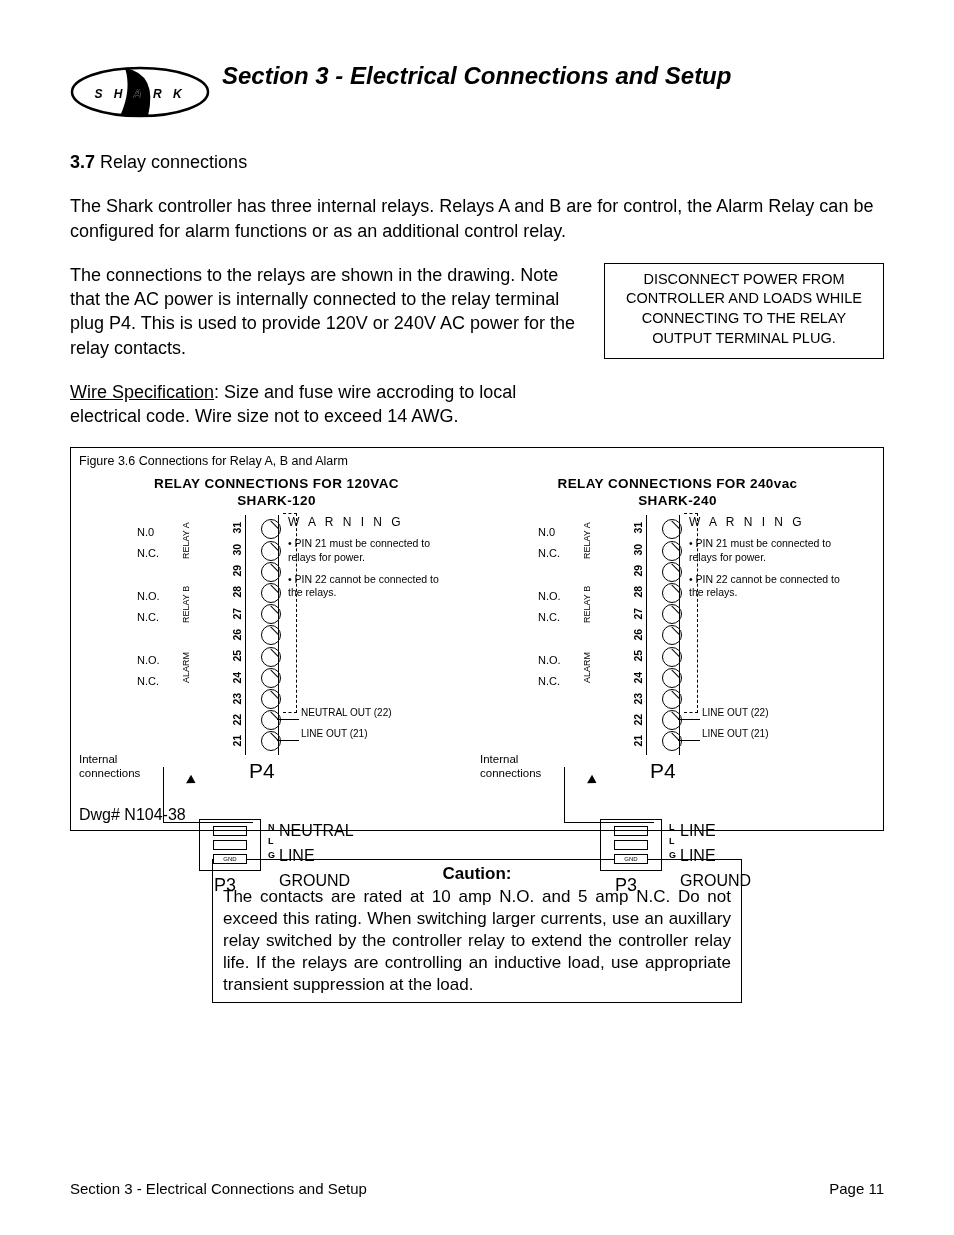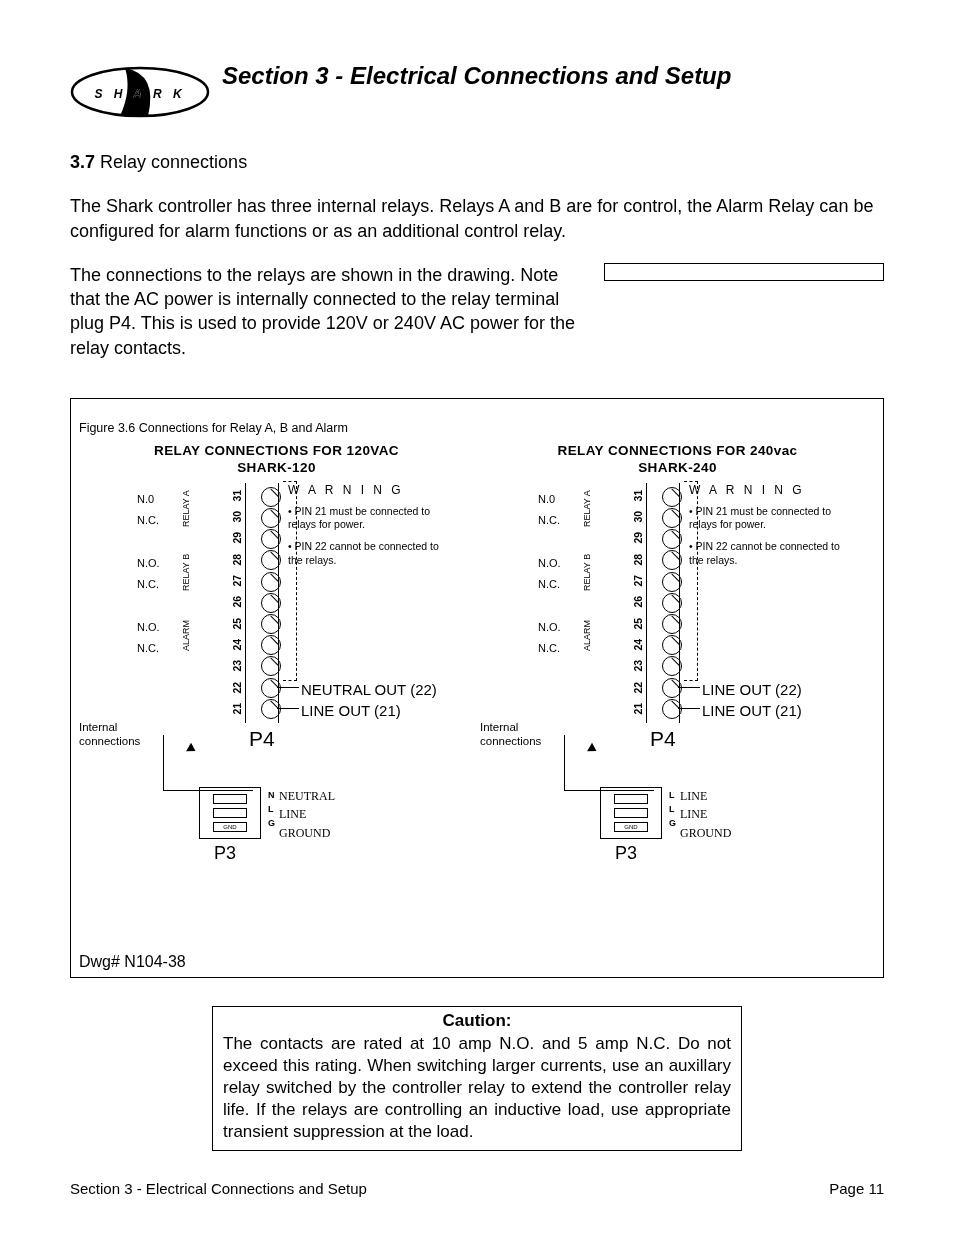--- a/index.html
+++ b/index.html
@@ -20,21 +20,21 @@
   .body-text { font-size: 18px; line-height: 1.35; }
   .sec-num { font-weight: bold; }
   .p1 { margin-bottom: 20px; }
   .p2 { margin-bottom: 20px; }
   .two-col { display: flex; gap: 18px; align-items: flex-start; margin-bottom: 18px; }
   .two-col .left { flex: 1; }
   .warn-box { border: 1.5px solid #000; padding: 6px 10px 10px 10px; width: 280px; text-align: center; }
   .warn-box .warn-h { font-weight: bold; font-size: 16px; border-bottom: 1px solid #000; padding-bottom: 4px; margin-bottom: 8px; }
   .warn-box .warn-b { font-size: 14.5px; line-height: 1.35; }
   .wirespec { text-decoration: underline; }
-  .figure { border: 1px solid #000; margin-top: 10px; padding: 22px 8px 8px 8px; position: relative; height: 580px; }
+  .figure { border: 1px solid #000; margin-top: 10px; padding: 6px 8px 8px 8px; position: relative; height: 384px; }
   .fig-cap { font-size: 12.5px; margin-bottom: 8px; }
   .diagrams { display: flex; gap: 6px; }
   .diagram { flex: 1; position: relative; }
   .diag-title { text-align: center; font-weight: bold; font-size: 13.5px; letter-spacing: 0.4px; line-height: 1.25; margin-bottom: 10px; }
   .dwg { position: absolute; left: 8px; bottom: 6px; font-size: 16px; }
   .caution-box { border: 1px solid #000; width: 530px; margin: 28px auto 0 auto; padding: 4px 10px 6px 10px; }
   .caution-h { font-weight: bold; text-align: center; font-size: 17px; margin-bottom: 2px; }
   .caution-b { font-size: 17px; text-align: justify; line-height: 1.3; }
   .footer { position: absolute; bottom: 38px; left: 70px; right: 70px; display: flex; justify-content: space-between; font-size: 15px; }
   
@@ -47,30 +47,30 @@
   .pin-nums div { height: 21.3px; line-height: 21.3px; transform: rotate(-90deg); width: 14px; text-align: center; }
   .relay-labels { position: absolute; left: 58px; top: 2px; font-size: 11px; line-height: 1.15; }
   .relay-labels .row { height: 21.3px; display: flex; align-items: center; gap: 4px; }
   .relay-side { position: absolute; left: 102px; top: 0; font-size: 9px; }
   .relay-side .grp { transform: rotate(-90deg); transform-origin: left top; position: absolute; white-space: nowrap; }
   .side-warn { position: absolute; left: 209px; top: -4px; width: 155px; font-size: 10.5px; }
   .side-warn .wh { font-size: 12px; letter-spacing: 3px; margin-bottom: 8px; }
   .side-warn .wb { line-height: 1.3; margin-bottom: 8px; }
   .side-warn .wb::before { content: "• "; }
   .dash-box { position: absolute; left: 204px; top: -6px; width: 14px; height: 200px; border-right: 1.5px dashed #000; border-top: 1.5px dashed #000; border-bottom: 1.5px dashed #000; }
-  .out-labels { position: absolute; left: 222px; top: 194px; font-size: 15px; }
+  .out-labels { position: absolute; left: 222px; top: 188px; font-size: 10px; }
   .out-labels div { height: 21px; }
   .p4-label { position: absolute; left: 170px; top: 240px; font-size: 21px; }
   .int-conn { position: absolute; left: 0px; top: 234px; font-size: 11.5px; line-height: 1.2; }
   .p3-block { position: absolute; left: 120px; top: 300px; }
   .p3-rect { border: 1.5px solid #000; width: 62px; height: 52px; display: flex; flex-direction: column; justify-content: space-around; align-items: center; padding: 4px 0; }
   .p3-slot { width: 34px; height: 10px; border: 1.5px solid #000; }
   .p3-gnd { width: 34px; height: 10px; border: 1.5px solid #000; font-size: 6px; text-align: center; line-height: 9px; background: #fff; }
   .p3-pins { position: absolute; right: -14px; top: 2px; font-size: 9px; font-weight: bold; line-height: 1.55; }
-  .p3-labels { position: absolute; left: 200px; top: 300px; font-size: 12px; line-height: 1.55; font-family: Liberation Serif, serif; }
+  .p3-labels { position: absolute; left: 200px; top: 300px; font-size: 16px; line-height: 1.55; }
   .p3-name { position: absolute; left: 135px; top: 356px; font-size: 18px; }
   .wire-path { position: absolute; left: 84px; top: 248px; width: 90px; height: 56px; border-left: 1.5px solid #000; border-bottom: 1.5px solid #000; }
   .arrow { position: absolute; width: 0; height: 0; border-left: 5px solid transparent; border-right: 5px solid transparent; border-top: 8px solid #000; }
   .line-out { position: absolute; left: 198px; border-top: 1.2px solid #000; width: 22px; }
 </style>
 </head>
 <body>
 
 <div class="header-row">
   <div class="logo">
@@ -89,22 +89,26 @@
 <div class="body-text">
   <p class="p1">
     <span class="sec-num">3.7</span>
     <span>Relay connections</span>
   </p>
   <p class="p2">The Shark controller has three internal relays. Relays A and B are for control, the Alarm Relay can be configured for alarm functions or as an additional control relay.</p>
 
   <div class="two-col">
     <div class="left">
       <p class="p2">The connections to the relays are shown in the drawing. Note that the AC power is internally connected to the relay terminal plug P4. This is used to provide 120V or 240V AC power for the relay contacts.</p>
+      <p>
+        <span class="wirespec">Wire Specification</span><span>: Size and fuse wire accroding to local electrical code. Wire size not to exceed 14 AWG.</span>
+      </p>
     </div>
     <div class="warn-box">
+      <div class="warn-b">DISCONNECT POWER FROM CONTROLLER AND LOADS WHILE CONNECTING TO THE RELAY OUTPUT TERMINAL PLUG.</div>
     </div>
   </div>
 </div>
 
 <div class="figure">
   <div class="fig-cap">Figure 3.6  Connections for Relay A, B and Alarm</div>
   <div class="diagrams">
 
     <div class="diagram">
       <div class="diag-title">

